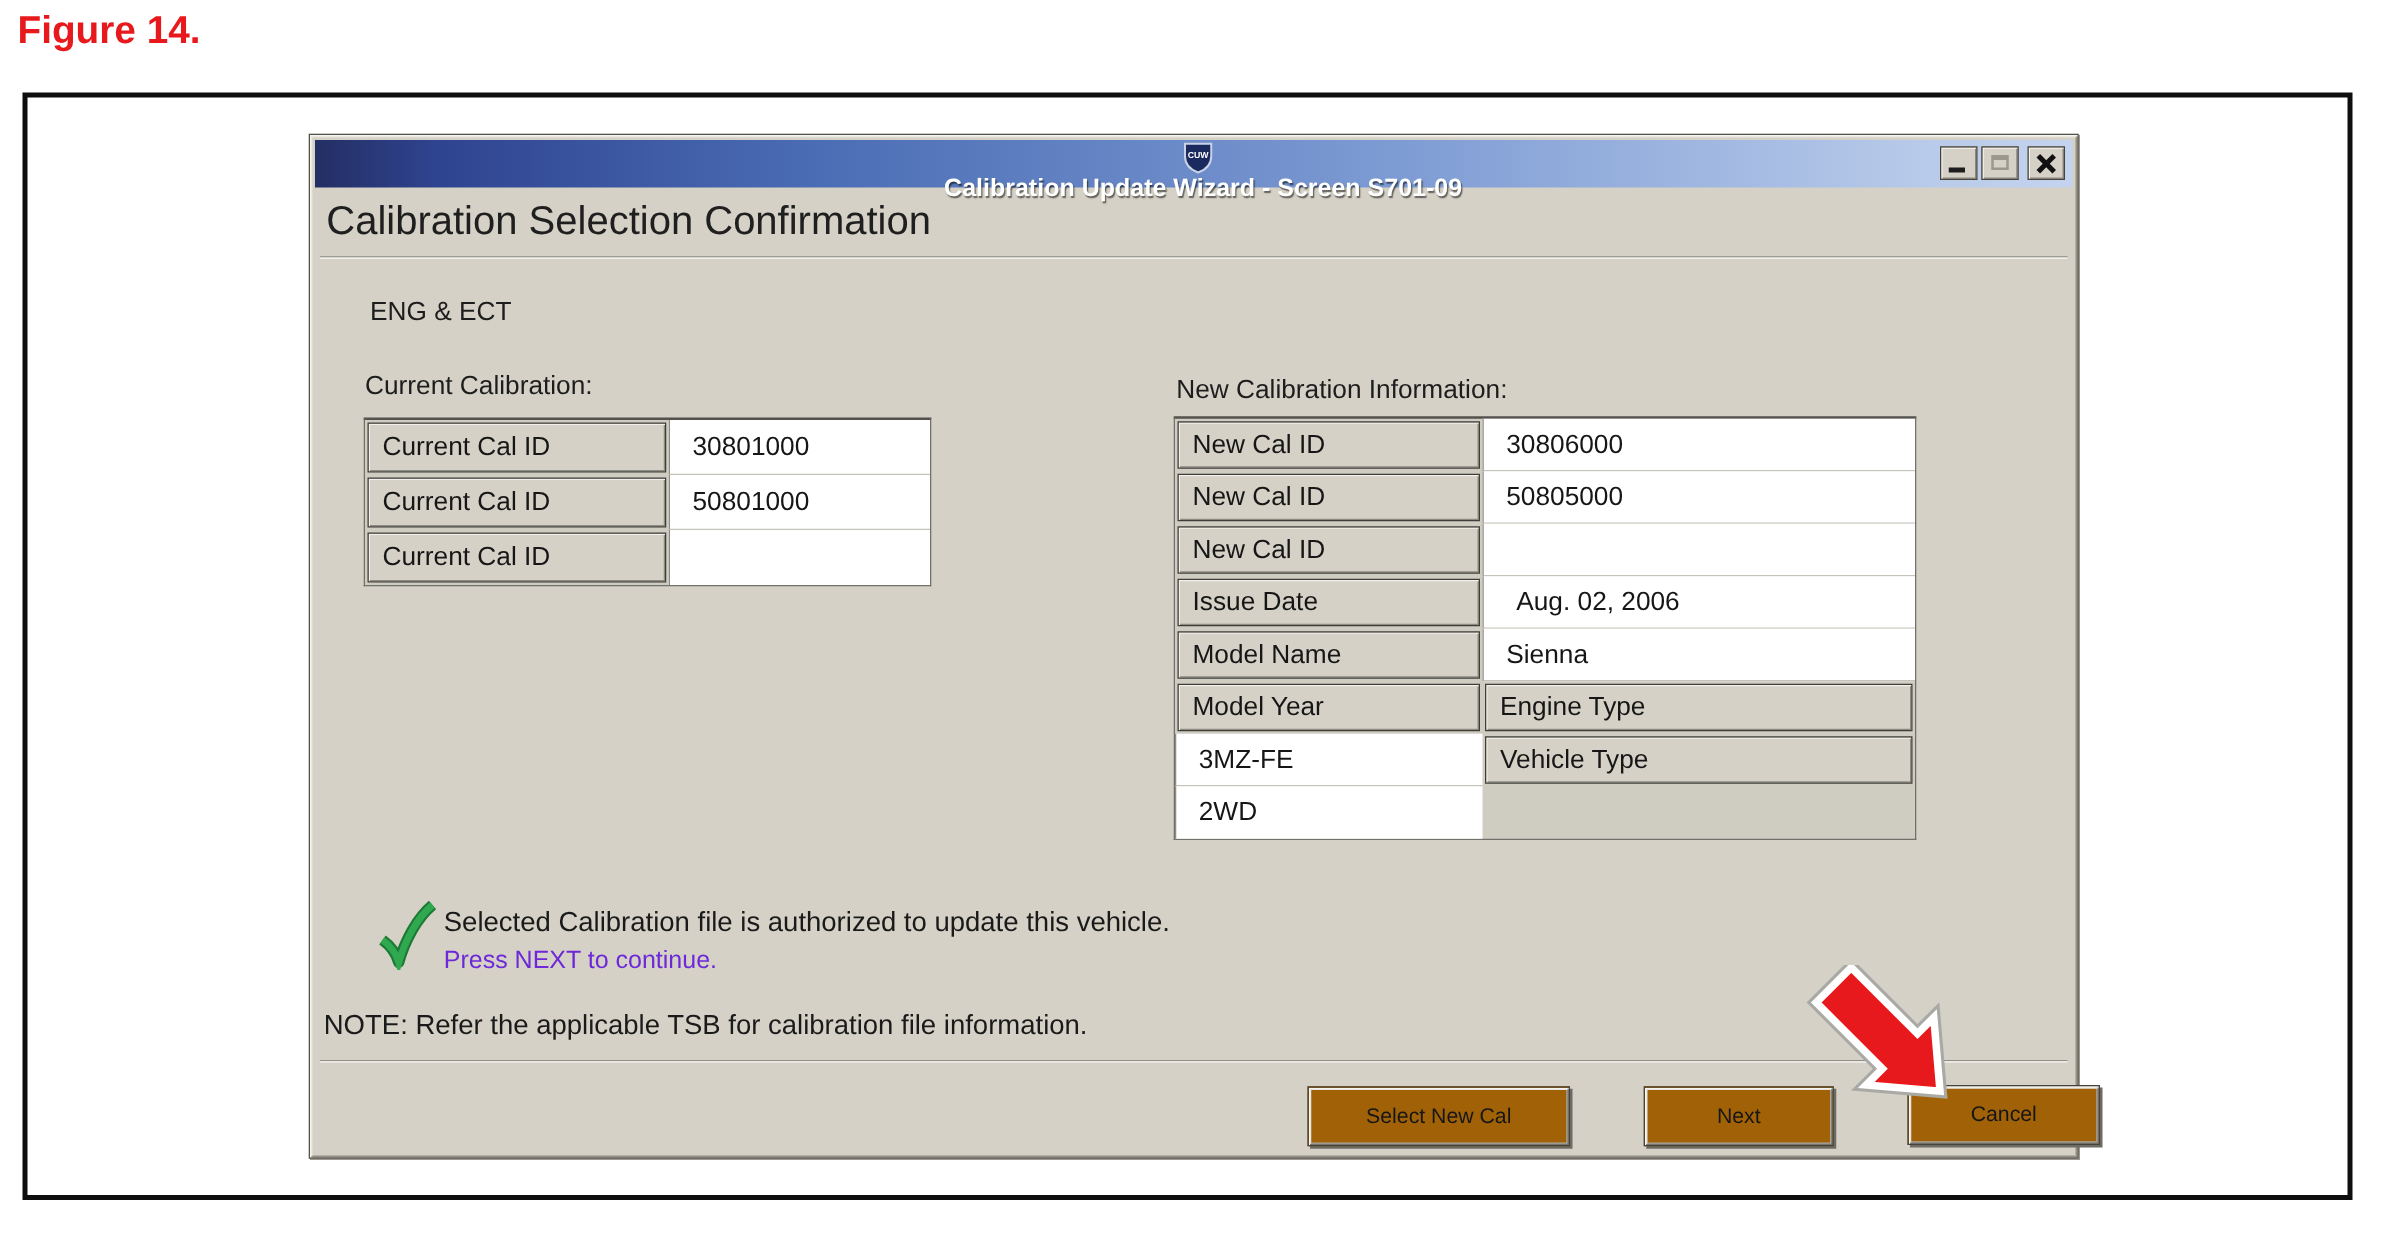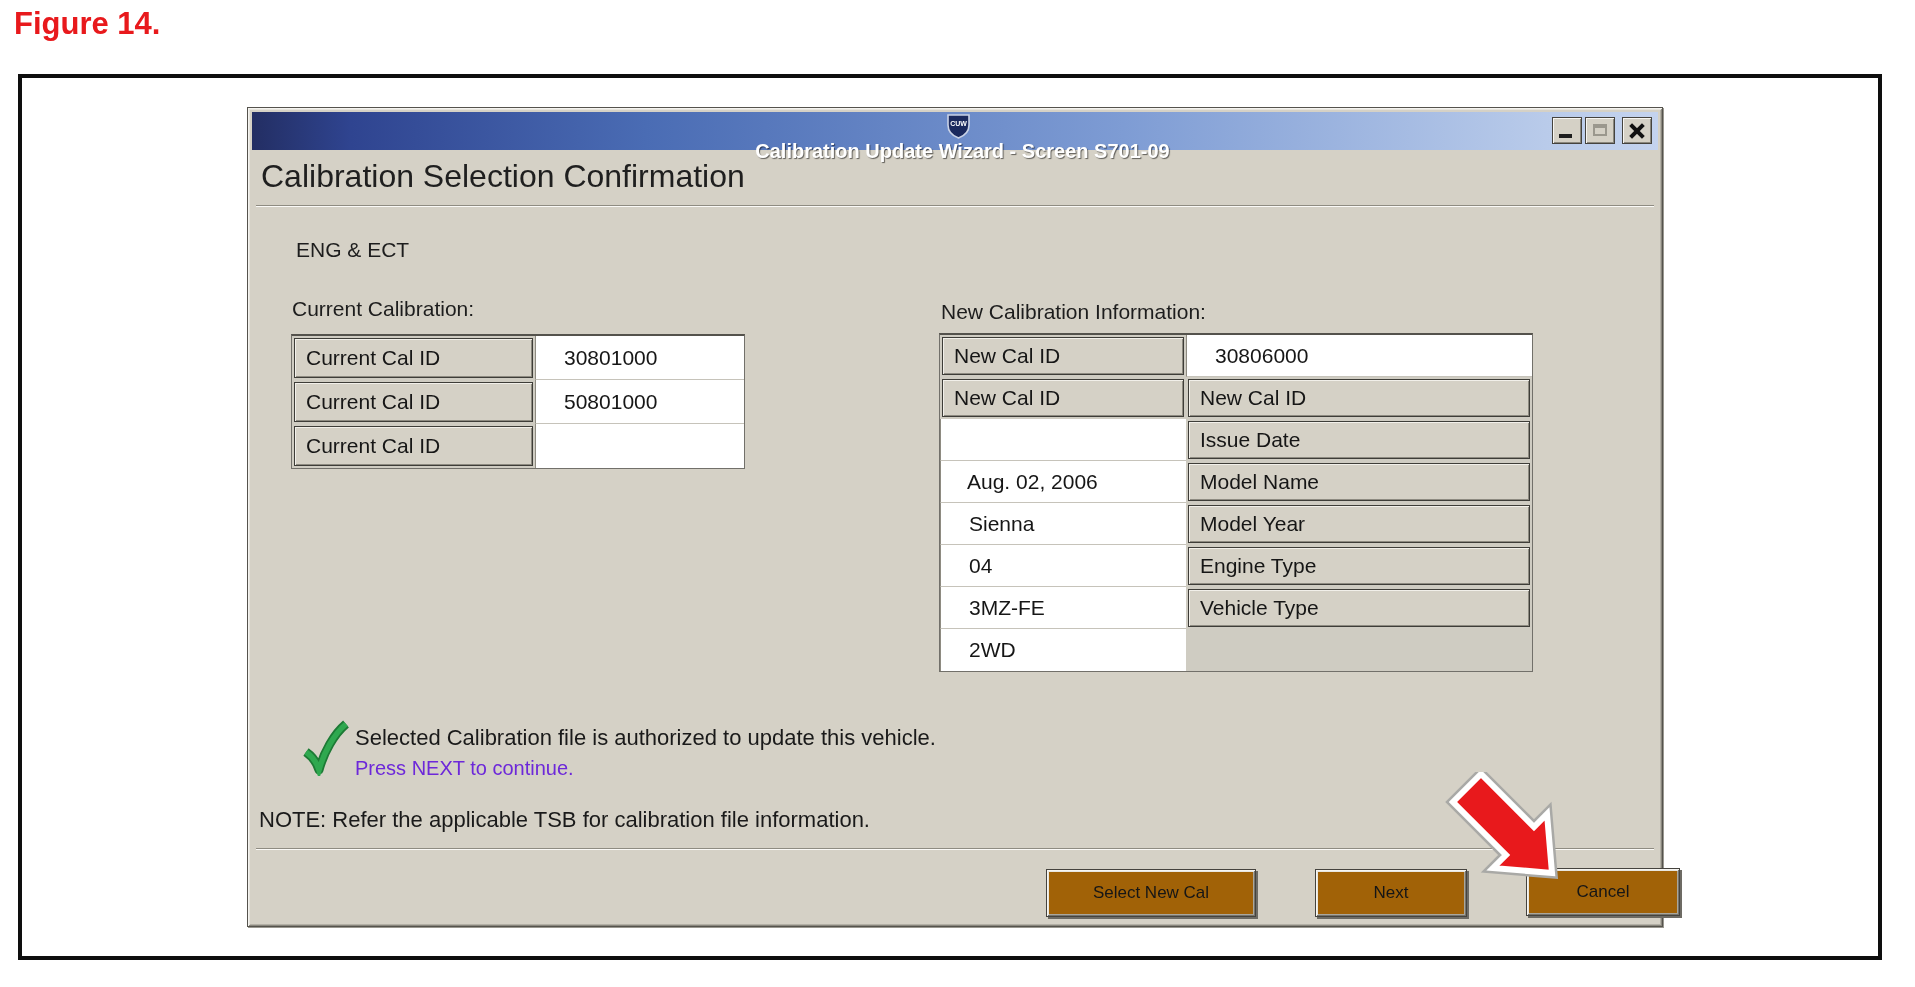--- a/index.html
+++ b/index.html
@@ -55,21 +55,21 @@
   
   .cal-table { position:absolute; background:#cfccc2; border:1px solid #72706a;
                border-top:2px solid #54524c; display:grid; }
   .left-table  { left:43px;  top:226px; width:454px; grid-template-columns:243px 1fr; grid-auto-rows:44px; }
   .right-table { left:691px; top:225px; width:594px; grid-template-columns:246px 1fr; grid-auto-rows:42px; }
   .lbl-cell { margin:2px; background:#d5d1c6; border:1px solid #3e3d38;
               box-shadow: inset 1px 1px 0 #f2f0ea, inset -1px -1px 0 #8e8b81;
               display:flex; align-items:center; padding-left:11px;
               font-size:21px; color:#161616; }
   .val-cell { background:#ffffff; border-bottom:1px solid #c6c3ba; border-left:1px solid #8e8b81;
-              display:flex; align-items:center; padding-left:28px;
+              display:flex; align-items:center; padding-left:18px;
               font-size:21px; color:#161616; }
   .val-cell.last { border-bottom:none; }
   .val-cell.indent { padding-left:26px; }
 
   
   .check-icon { position:absolute; left:54px; top:612px; }
   .auth-line1 { position:absolute; left:107px; top:617px; font-size:22px; color:#1a1a1a; }
   .auth-line2 { position:absolute; left:107px; top:649px; font-size:20px; color:#6d28d9; }
   .note-line  { position:absolute; left:11px;  top:699px; font-size:22px; color:#1a1a1a; }
 
@@ -131,28 +131,28 @@
         <div class="val-cell">50801000</div>
         <div class="lbl-cell">Current Cal ID</div>
         <div class="val-cell last"></div>
       </div>
 
       <div class="sec-label new">New Calibration Information:</div>
       <div class="cal-table right-table">
         <div class="lbl-cell">New Cal ID</div>
         <div class="val-cell">30806000</div>
         <div class="lbl-cell">New Cal ID</div>
+        <div class="val-cell">50805000</div>
         <div class="lbl-cell">New Cal ID</div>
         <div class="val-cell"></div>
         <div class="lbl-cell">Issue Date</div>
         <div class="val-cell indent">Aug. 02, 2006</div>
         <div class="lbl-cell">Model Name</div>
         <div class="val-cell">Sienna</div>
         <div class="lbl-cell">Model Year</div>
-        <div class="val-cell">04</div>
         <div class="lbl-cell">Engine Type</div>
         <div class="val-cell">3MZ-FE</div>
         <div class="lbl-cell">Vehicle Type</div>
         <div class="val-cell last">2WD</div>
       </div>
 
       <span class="check-icon">
         <svg width="48" height="56" viewBox="0 0 48 56">
           <path d="M4 32 C11 37 15 43 17 50 C22 32 32 14 44 4" fill="none" stroke="#1d7a35" stroke-width="9" stroke-linejoin="round"></path>
           <path d="M4 32 C11 37 15 43 17 50 C22 32 32 14 44 4" fill="none" stroke="#2fa84f" stroke-width="5.5"></path>

